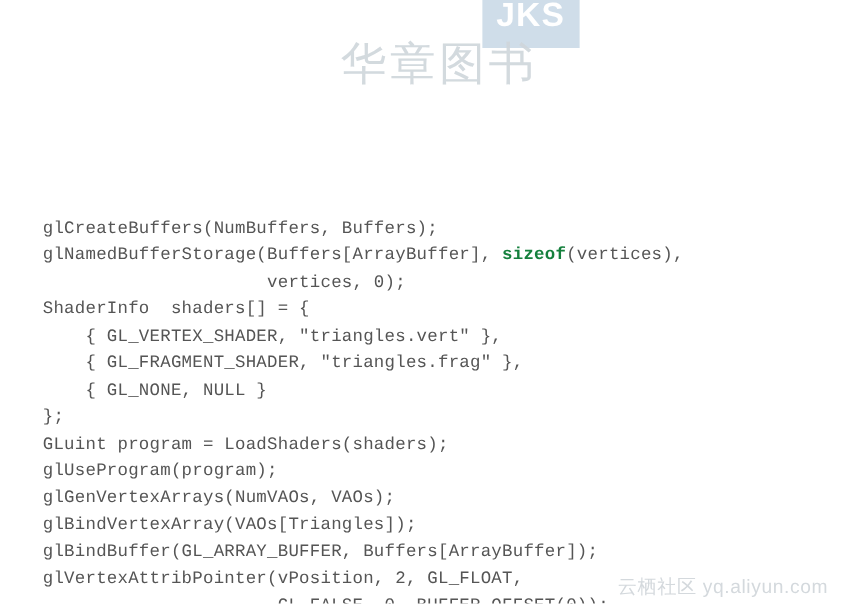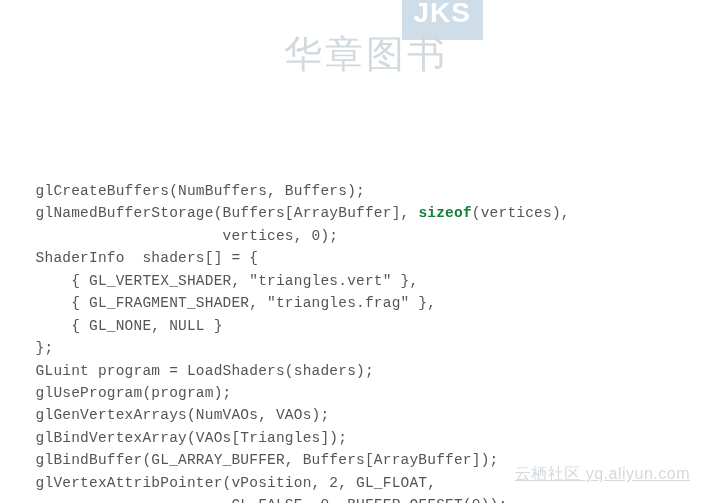--- a/index.html
+++ b/index.html
@@ -42,28 +42,27 @@
       color: #cfd6db;
       font-family: "SimSun", "Songti SC", serif;
       font-size: 38px;
       z-index: 0;
       letter-spacing: 3px;
       opacity: 0.9;
       margin-left: 36px;
     }
     .watermark-footer {
       position: absolute;
-      bottom: 16px;
+      bottom: 0;
       right: 18px;
       color: #d4d9dd;
       font-family: "Microsoft YaHei", Arial, sans-serif;
       font-size: 16px;
       z-index: 0;
       letter-spacing: 0.5px;
-      text-decoration: underline;
     }
     .code {
       position: relative;
       z-index: 1;
     }
     .kw {
       color: #15803d;
       font-weight: bold;
     }
     .line {

